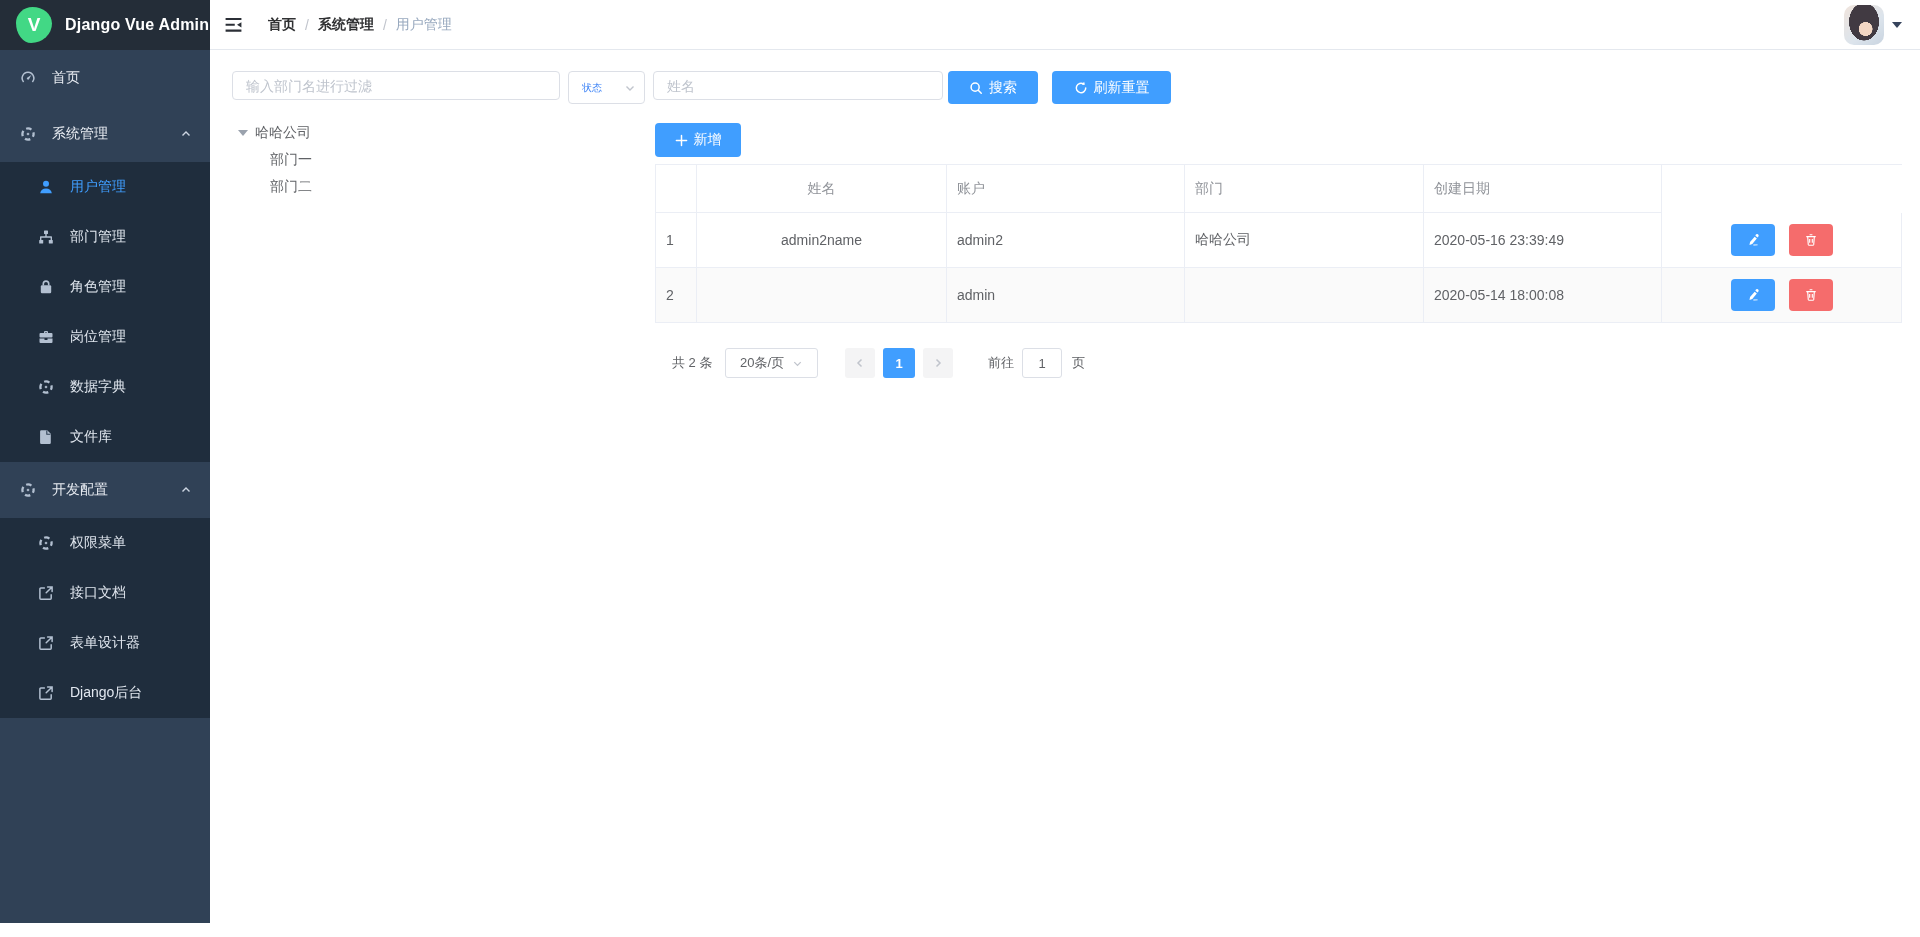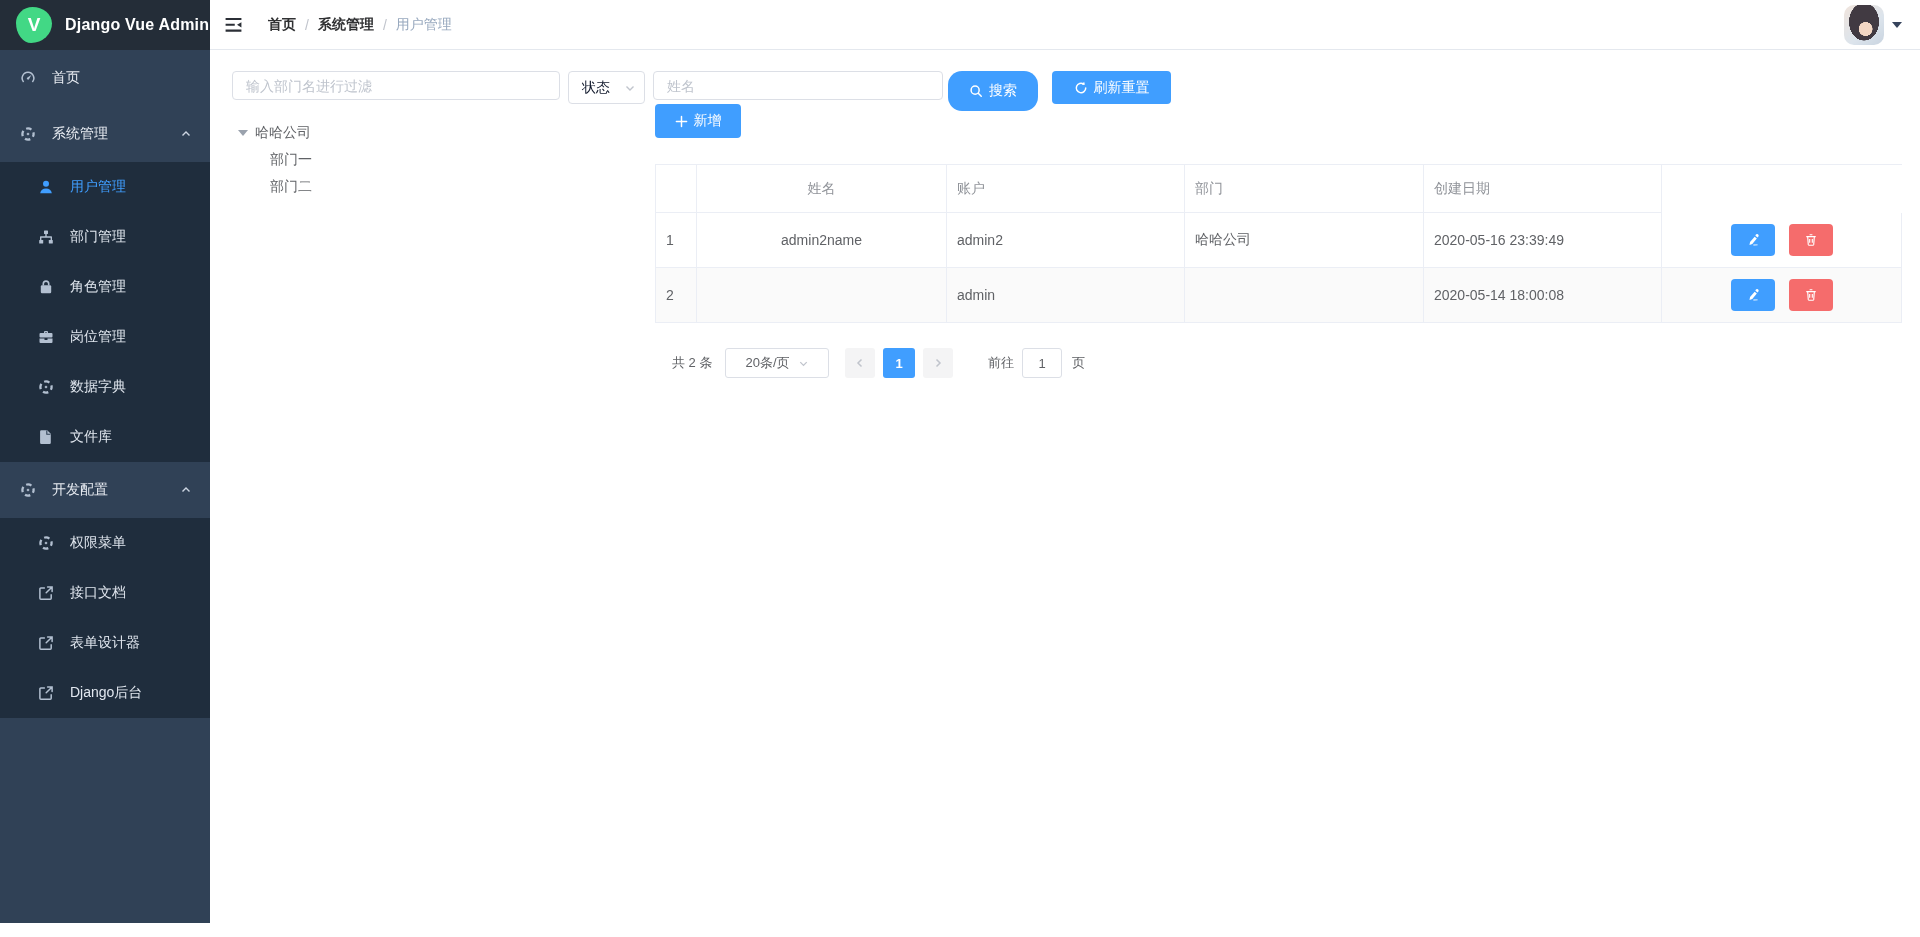--- a/index.html
+++ b/index.html
@@ -39,21 +39,21 @@
       linear-gradient(140deg, #f0e4dc 0%, #dce4ec 60%, #c9d4e0 100%);
   }
   .caret-down { width:0; height:0; border-left:5px solid transparent; border-right:5px solid transparent; border-top:6px solid #36435c; margin-left:8px; }
   
   .content { position:absolute; left:210px; top:51px; right:0; bottom:0; background:#fff; }
   .ipt { position:absolute; border:1px solid #dcdfe6; border-radius:4px; height:29px; font-size:14px;
     color:#606266; padding:0 13px; background:#fff; outline:none; font-family:inherit; }
   .ipt::placeholder { color:#bfc4cd; }
   .sel { position:absolute; border:1px solid #dcdfe6; border-radius:4px; height:33px; background:#fff;
     display:flex; align-items:center; padding:0 8px 0 13px; cursor:pointer; }
-  .sel .sel-text { color:#0f172a; font-size:14px; flex:1; }
+  .sel .sel-text { color:#3b82f6; font-size:10px; flex:1; }
   .sel .chev { width:12px; height:12px; color:#c0c4cc; flex:none; }
   .btn { position:absolute; border:none; border-radius:4px; background:#409eff; color:#fff; font-size:14px;
     display:flex; align-items:center; justify-content:center; gap:6px; cursor:pointer; font-family:inherit; }
   
   .tree { position:absolute; left:24px; top:68px; font-size:14px; color:#606266; }
   .tree-row { height:27px; display:flex; align-items:center; cursor:pointer; }
   .tree-caret { width:0; height:0; border-left:5px solid transparent; border-right:5px solid transparent;
     border-top:6px solid #9aa2ad; margin:0 7px 0 4px; }
   .tree-child { padding-left:36px; }
   
@@ -63,21 +63,21 @@
   .t-head .t-cell { height:48px; color:#909399; background:#fff; }
   .t-body-row .t-cell { height:55px; background:#fff; }
   .t-body-row.striped .t-cell { background:#fafafa; }
   .t-center { justify-content:center; }
   .act-btn { width:44px; height:32px; border:none; border-radius:4px; color:#fff; display:flex; align-items:center; justify-content:center; cursor:pointer; }
   .act-edit { background:#409eff; margin-right:14px; }
   .act-del { background:#f56c6c; }
   
   .pagination { position:absolute; left:445px; top:296px; height:32px; width:720px; font-size:13px; color:#606266; }
   .pg-total { position:absolute; left:17px; top:0; line-height:32px; }
-  .pg-size { position:absolute; left:70px; top:1px; width:104px; height:30px; border:1px solid #dcdfe6; border-radius:3px;
+  .pg-size { position:absolute; left:70px; top:1px; width:93px; height:30px; border:1px solid #dcdfe6; border-radius:3px;
     display:flex; align-items:center; justify-content:center; gap:8px; color:#606266; cursor:pointer; background:#fff; }
   .pg-size .chev { width:11px; height:11px; color:#c0c4cc; }
   .pg-btn { position:absolute; top:1px; width:30px; height:30px; background:#f4f4f5; border:none; border-radius:3px;
     display:flex; align-items:center; justify-content:center; color:#c0c4cc; cursor:pointer; }
   .pg-prev { left:190px; }
   .pg-next { left:268px; }
   .pg-page { position:absolute; left:228px; top:1px; width:32px; height:30px; background:#409eff; color:#fff;
     border:none; border-radius:3px; font-weight:bold; font-size:13px; display:flex; align-items:center; justify-content:center; cursor:pointer; }
   .pg-goto-label { position:absolute; left:333px; top:0; line-height:32px; }
   .pg-goto { position:absolute; left:367px; top:1px; width:40px; height:30px; border:1px solid #dcdfe6; border-radius:3px;
@@ -257,21 +257,21 @@
   <input class="ipt" style="left: 22px; top: 20px; width: 328px;" placeholder="输入部门名进行过滤">
   <div class="sel" style="left:358px; top:20px; width:77px;">
     <span class="sel-text">状态</span>
     <span class="chev">
       <svg viewBox="0 0 12 12" width="12" height="12" fill="none" stroke="currentColor" stroke-width="1.4">
           <path d="m2.5 4.5 3.5 3.5 3.5-3.5"></path>
         </svg>
     </span>
   </div>
   <input class="ipt" style="left: 443px; top: 20px; width: 290px;" placeholder="姓名">
-  <button class="btn" style="left:738px; top:20px; width:90px; height:40px;border-radius:14px;">
+  <button class="btn" style="left:738px; top:20px; width:90px; height:33px;">
     <span>
       <svg viewBox="0 0 16 16" width="14" height="14" fill="none" stroke="currentColor" stroke-width="1.7">
           <circle cx="7" cy="7" r="4.6"></circle>
           <path d="m10.6 10.6 3.4 3.4" stroke-linecap="round"></path>
         </svg>
     </span>
     <span>搜索</span>
   </button>
   <button class="btn" style="left:842px; top:20px; width:119px; height:33px;">
     <span>
@@ -289,21 +289,21 @@
       <span>哈哈公司</span>
     </div>
     <div class="tree-row tree-child">
       <span>部门一</span>
     </div>
     <div class="tree-row tree-child">
       <span>部门二</span>
     </div>
   </div>
 
-  <button class="btn" style="left:445px; top:53px; width:86px; height:34px;">
+  <button class="btn" style="left:445px; top:72px; width:86px; height:34px;">
     <span>
       <svg viewBox="0 0 14 14" width="13" height="13" fill="none" stroke="currentColor" stroke-width="1.6">
           <path d="M7 1.5v11M1.5 7h11" stroke-linecap="round"></path>
         </svg>
     </span>
     <span>新增</span>
   </button>
 
   <div class="table">
     <div class="t-row t-head">

